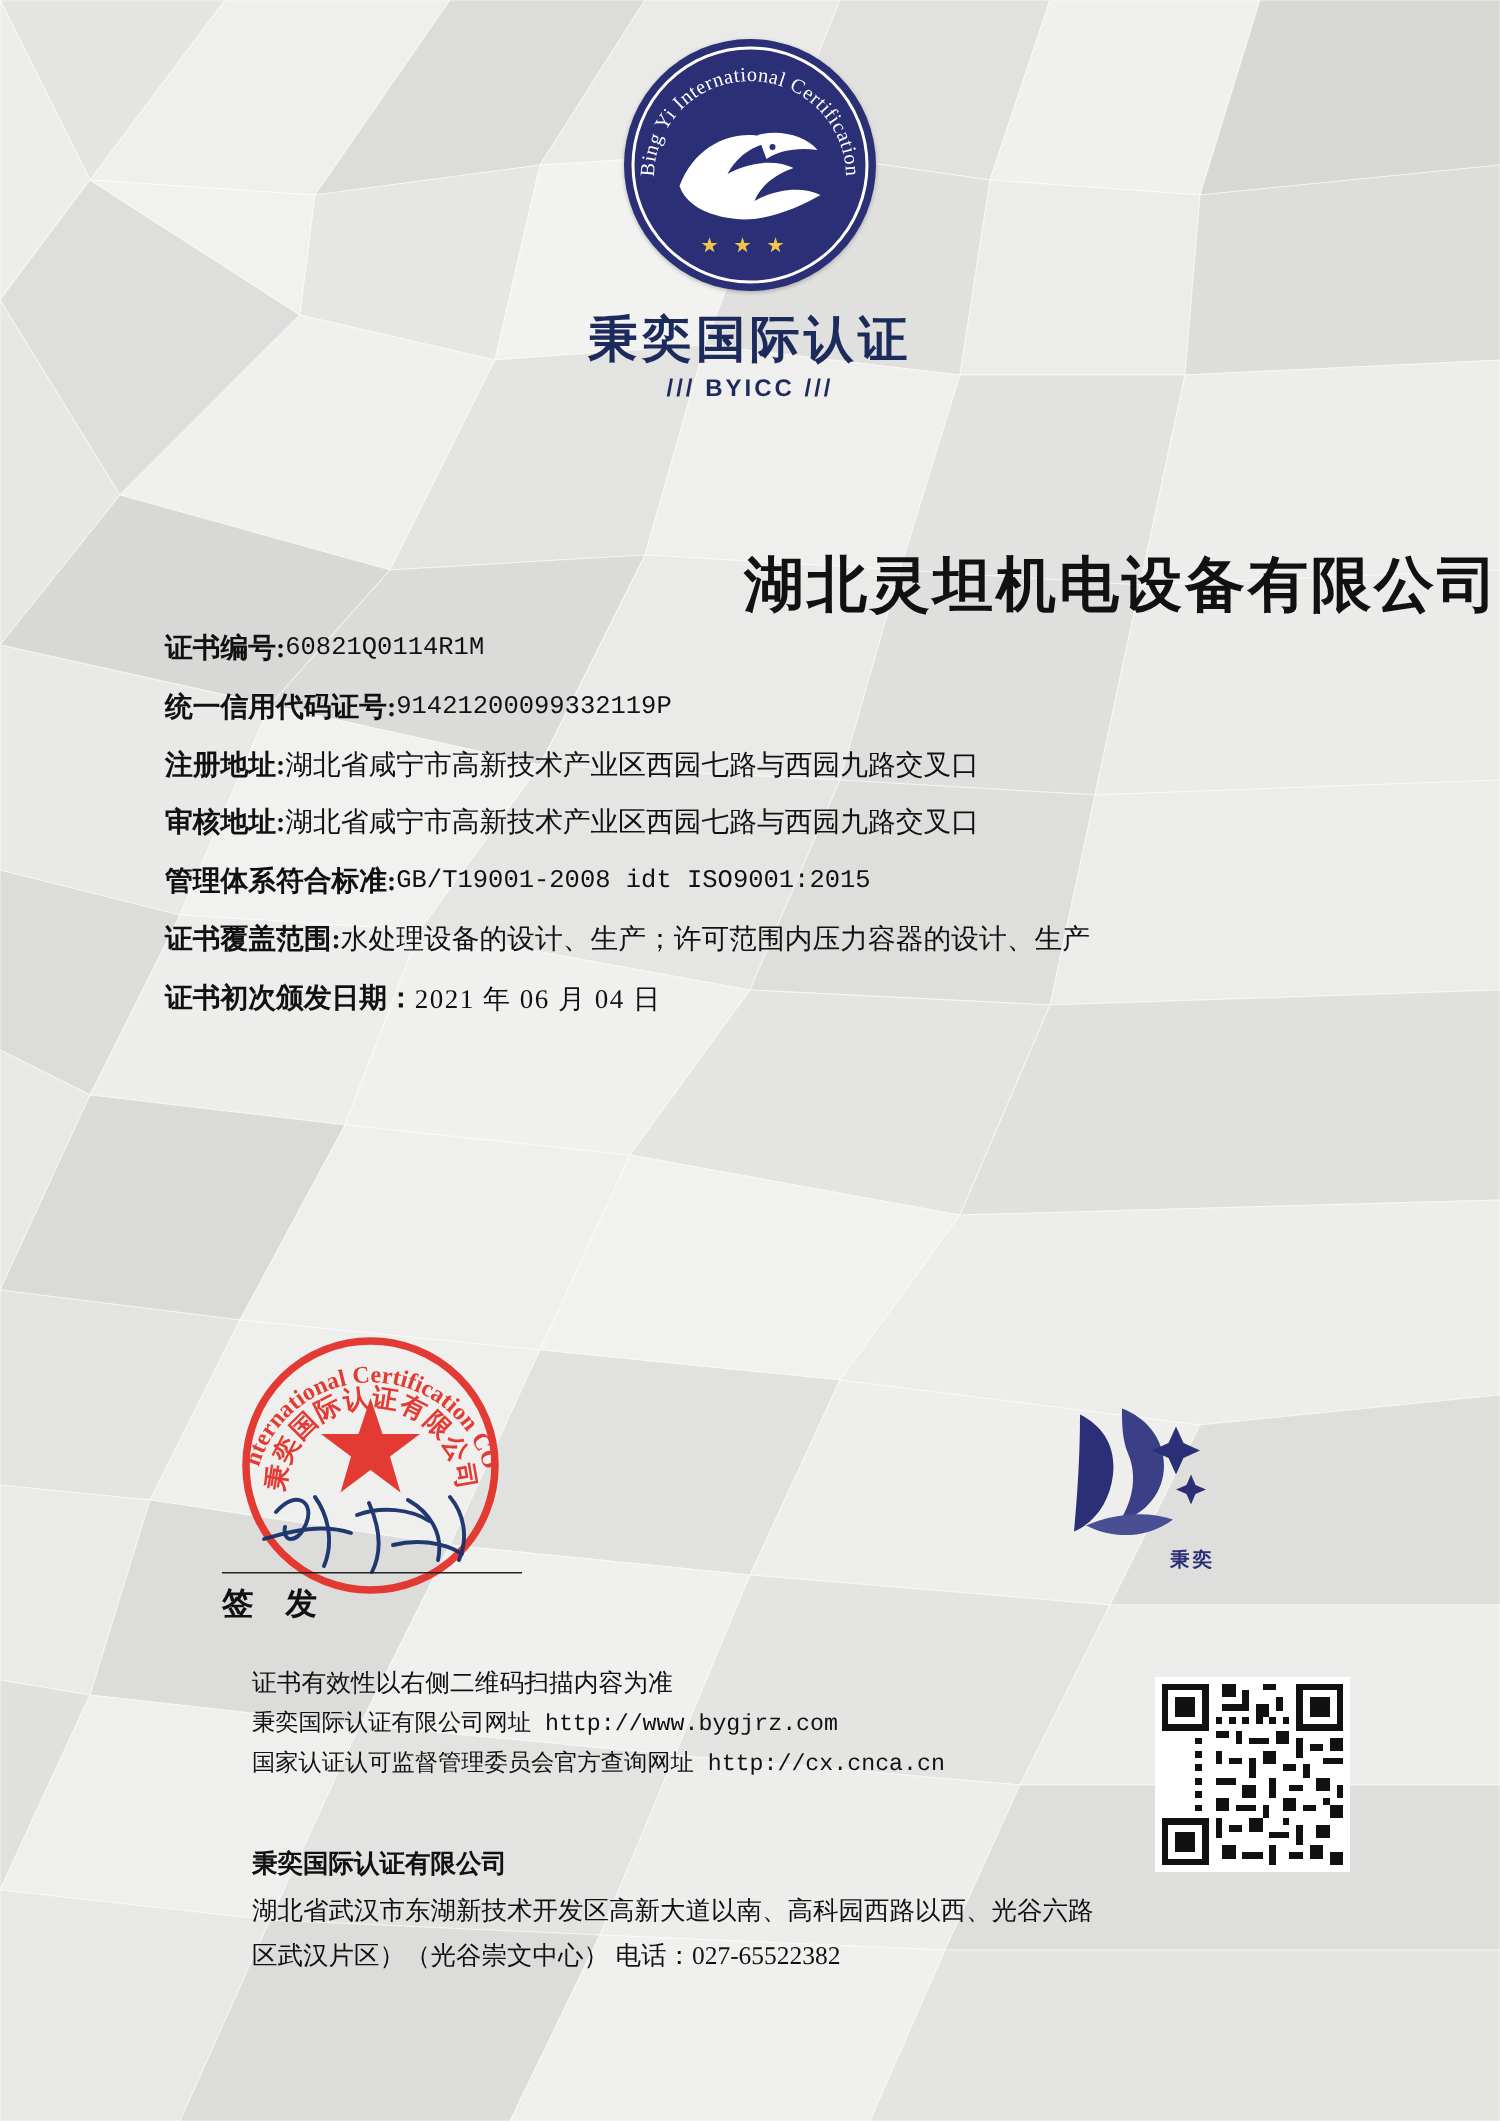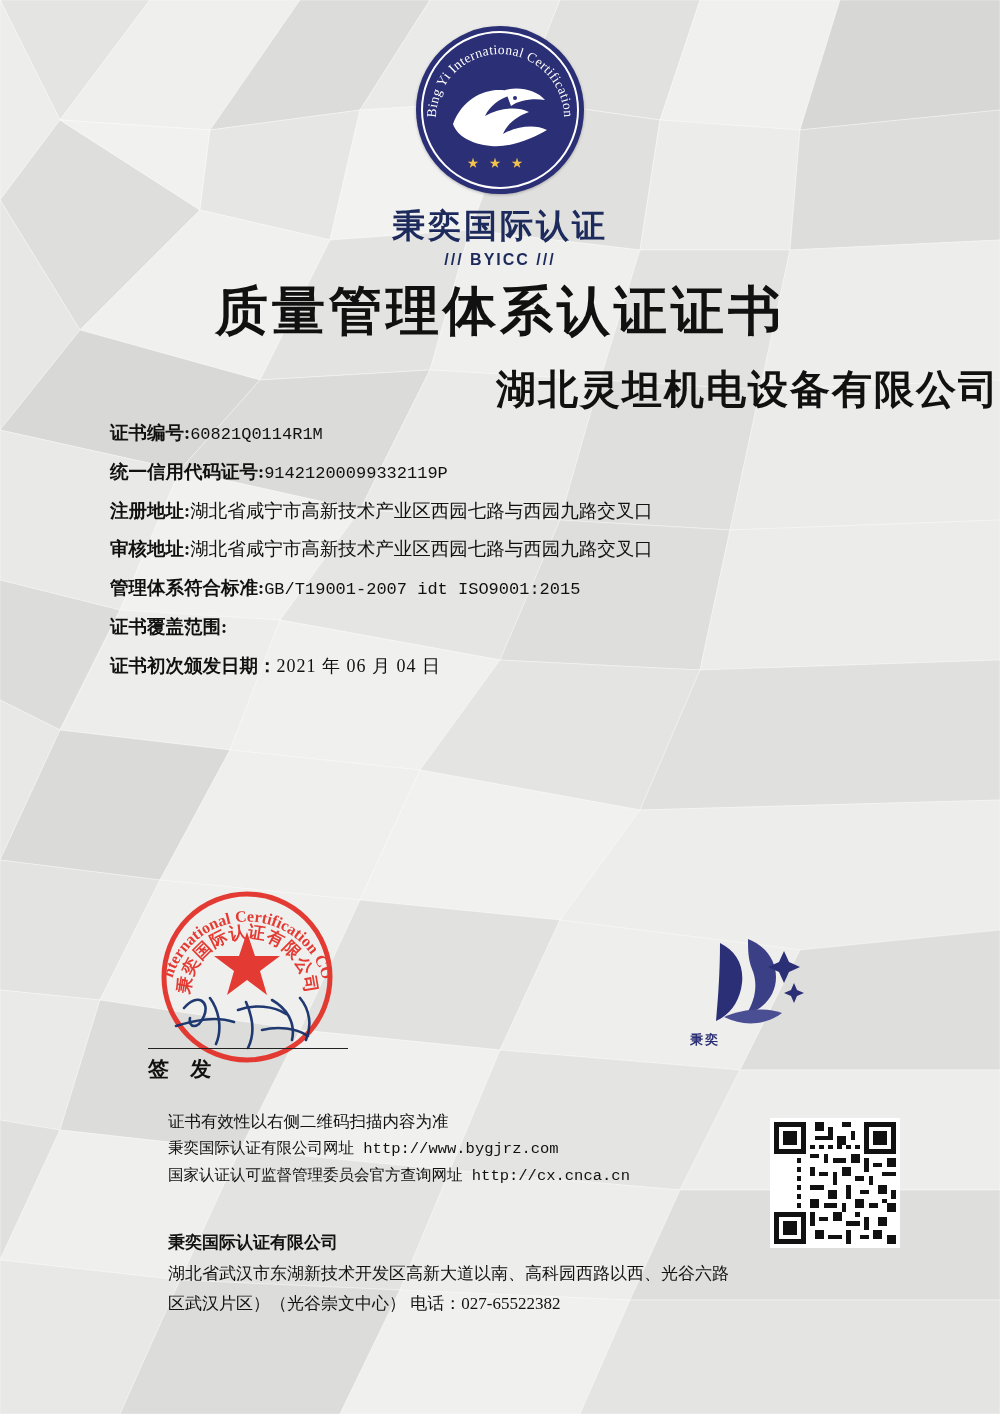--- a/index.html
+++ b/index.html
@@ -61,21 +61,21 @@
   .company{
     position:absolute;top:362px;left:0;width:1000px;text-align:right;
     font-weight:bold;font-size:40px;color:#111;letter-spacing:2px;
   }
 
   
   .fields{
     position:absolute;top:420px;left:110px;width:790px;
   }
   .row{
-    display:flex;align-items:flex-end;
+    display:flex;align-items:flex-start;
     font-size:18.5px;color:#111;margin-bottom:11px;line-height:1.5;
   }
   .row .lbl{font-weight:bold;white-space:nowrap;}
   .row .val{font-family:"Liberation Mono","DejaVu Sans Mono",monospace;font-size:17px;}
   .row .val-cn{font-family:"Liberation Serif","DejaVu Serif",serif;font-size:18.5px;}
   .row.split{justify-content:flex-start;}
   .row.split .right{margin-left:96px;display:flex;align-items:baseline;}
   .spaced{font-family:"Liberation Serif","DejaVu Serif",serif;font-size:18px;letter-spacing:1px;}
   .note{
     font-size:18.5px;color:#111;line-height:1.62;margin-top:8px;
@@ -90,21 +90,21 @@
     position:absolute;left:148px;top:1048px;width:200px;border-bottom:1.6px solid #222;
   }
   .sig-label{
     position:absolute;left:148px;top:1055px;width:200px;
     font-size:21px;font-weight:bold;letter-spacing:8px;color:#111;
   }
 
   
   .side-logo{position:absolute;left:690px;top:925px;width:120px;height:120px;}
   .side-logo .cap{
-    position:absolute;left:0;right:0;bottom:-4px;text-align:left;
+    position:absolute;left:0;right:0;bottom:-4px;text-align:right;
     font-size:13px;color:#2b2f75;font-weight:bold;letter-spacing:2px;
   }
 
   
   .info{
     position:absolute;left:168px;top:1108px;width:600px;
     font-size:16.5px;color:#111;line-height:1.72;
   }
   .info .mono{font-family:"Liberation Mono","DejaVu Sans Mono",monospace;font-size:15.5px;}
 
@@ -221,21 +221,20 @@
         <path d="M8,42 C20,10 52,2 72,12 C58,14 46,22 40,34 C54,26 72,24 84,30 C72,34 62,42 58,52 C72,44 90,42 102,48 C88,56 66,66 46,64 C26,62 12,54 8,42 Z" fill="#ffffff"></path>
         <path d="M60,8 C74,4 92,8 100,18 C88,16 74,18 66,24 Z" fill="#ffffff"></path>
         <circle cx="70" cy="16" r="2" fill="#2b2f75"></circle>
       </svg>
       <div class="stars">★★★</div>
     </div>
     <div class="brand-cn">秉奕国际认证</div>
     <div class="brand-en">/// BYICC ///</div>
   </div>
 
-  <div class="cert-title">质量管理体系认证证书</div>
   <div class="company">湖北灵坦机电设备有限公司</div>
 
   <div class="fields">
 
     <div class="row">
       <span class="lbl">证书编号:</span>
       <span class="val">60821Q0114R1M</span>
     </div>
 
     <div class="row">
@@ -248,25 +247,26 @@
       <span class="val-cn">湖北省咸宁市高新技术产业区西园七路与西园九路交叉口</span>
     </div>
 
     <div class="row">
       <span class="lbl">审核地址:</span>
       <span class="val-cn">湖北省咸宁市高新技术产业区西园七路与西园九路交叉口</span>
     </div>
 
     <div class="row">
       <span class="lbl">管理体系符合标准:</span>
-      <span class="val">GB/T19001-2007 idt ISO9001:2015</span>
+      <span class="val">GB/T19001-2008 idt ISO9001:2015</span>
     </div>
 
     <div class="row">
       <span class="lbl">证书覆盖范围:</span>
+      <span class="val-cn">水处理设备的设计、生产；许可范围内压力容器的设计、生产</span>
     </div>
 
     <div class="row">
       <span class="lbl">证书初次颁发日期：</span>
       <span class="spaced">2021 年 06 月 04 日</span>
     </div>
 
 
   </div>
 

